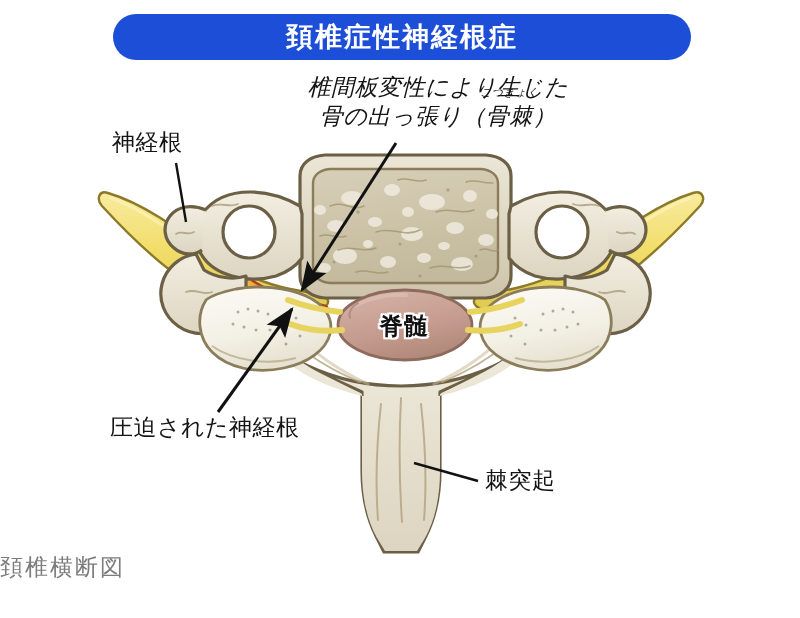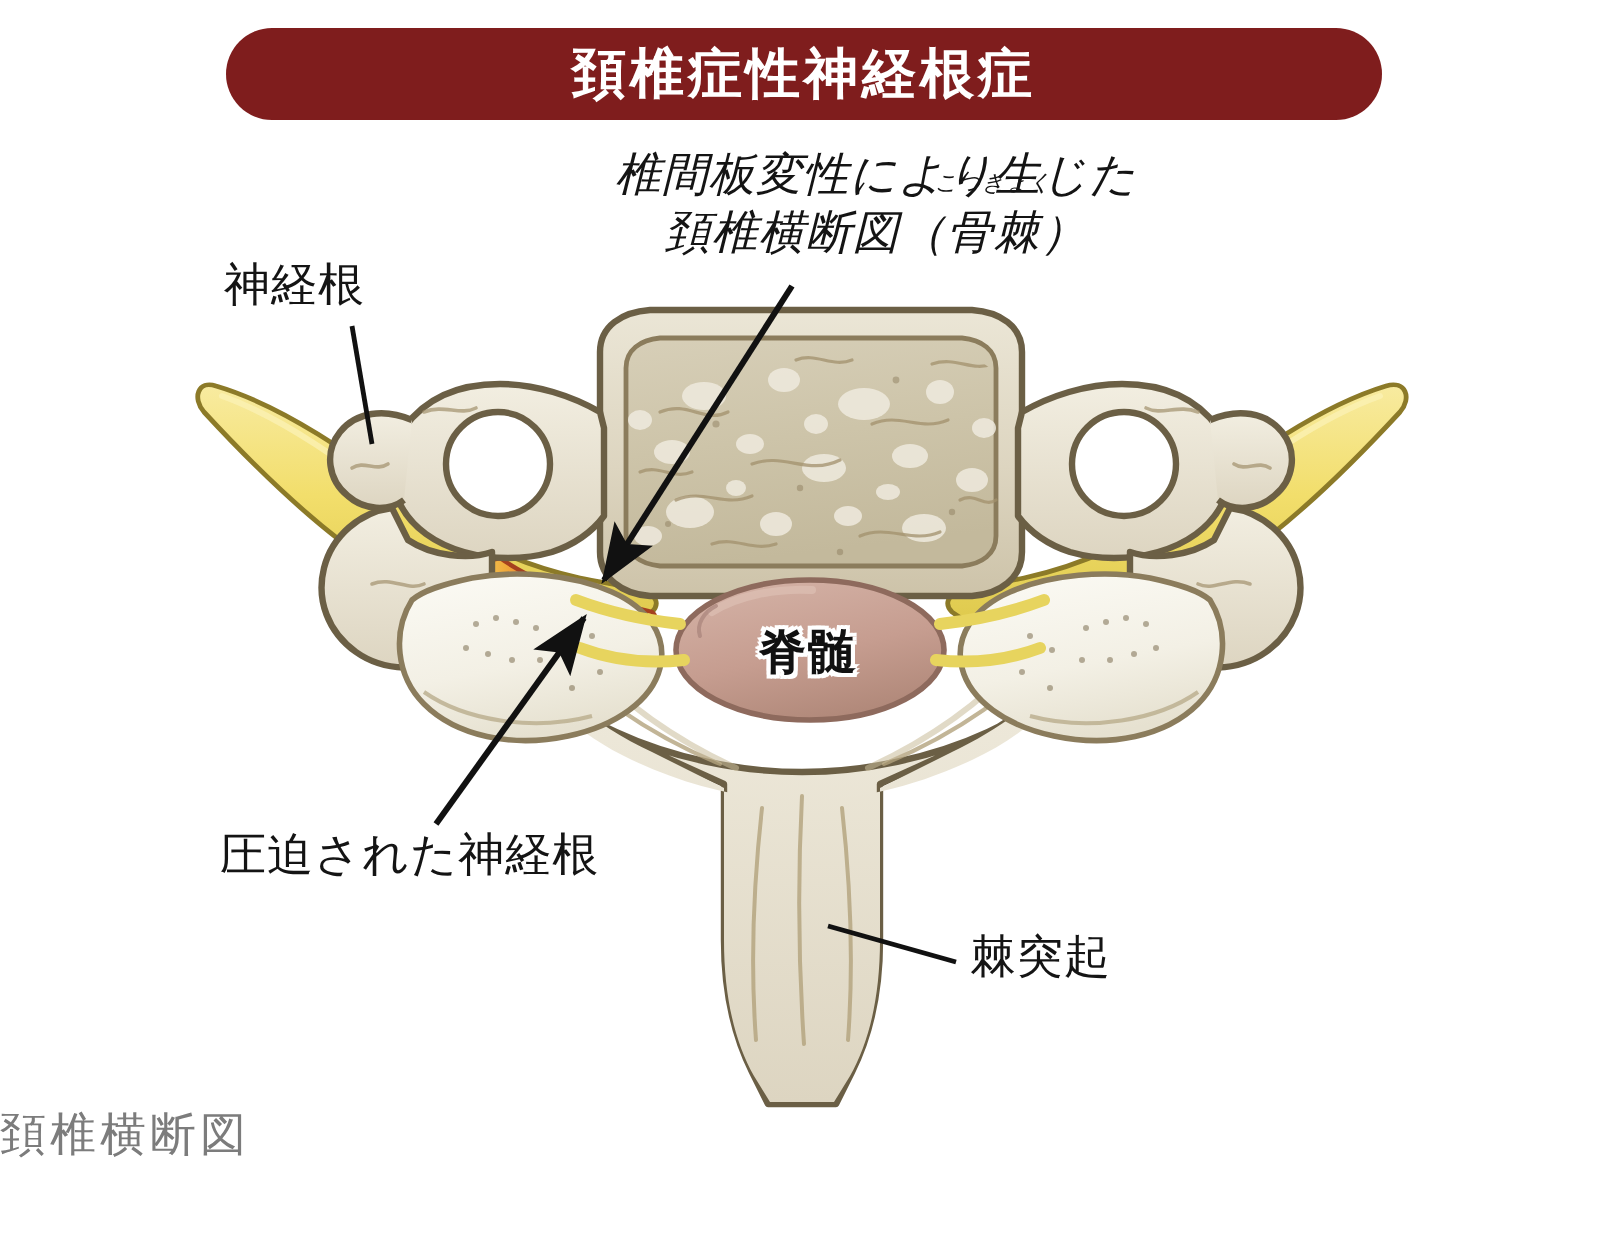--- a/index.html
+++ b/index.html
@@ -24,21 +24,21 @@
   }
 
   
   .title-banner {
     position: absolute;
     left: 113px;
     top: 14px;
     width: 578px;
     height: 46px;
     border-radius: 23px;
-    background: #7f1d1d;
+    background: #1d4ed8;
     display: flex;
     align-items: center;
     justify-content: center;
     box-sizing: border-box;
   }
   .title-text {
     color: #ffffff;
     font-size: 27px;
     font-weight: bold;
     letter-spacing: 2px;
@@ -83,21 +83,20 @@
     left: 112px;
     top: 128px;
   }
   #label-compressed-root {
     left: 110px;
     top: 413px;
   }
   #label-spinous {
     left: 485px;
     top: 466px;
-    font-family: Liberation Mono, monospace;
   }
 
   
   .caption {
     position: absolute;
     left: 0;
     top: 552px;
     width: 800px;
     text-align: left;
     color: #7c7c7c;
@@ -437,21 +436,21 @@
       <line x1="218" y1="412" x2="292" y2="309" stroke="#111111" stroke-width="3" marker-end="url(#arrowHead)"></line>
     </g>
 
     <g>
       <line x1="478" y1="481" x2="414" y2="463" stroke="#111111" stroke-width="2.4"></line>
     </g>
   </svg>
 
   <div class="label center" id="label-osteophyte">
     <div>椎間板変性により生じた</div>
-    <div><span>頚椎横断図（</span><span class="ruby-wrap"><span class="ruby-text">こつきょく</span><span>骨棘</span></span><span>）</span></div>
+    <div><span>骨の出っ張り（</span><span class="ruby-wrap"><span class="ruby-text">こつきょく</span><span>骨棘</span></span><span>）</span></div>
   </div>
 
   <div class="label" id="label-compressed-root">圧迫された神経根</div>
 
   <div class="label" id="label-nerve-root">神経根</div>
 
   <div class="label" id="label-spinous">棘突起</div>
 
   <div id="label-cord">脊髄</div>
 

